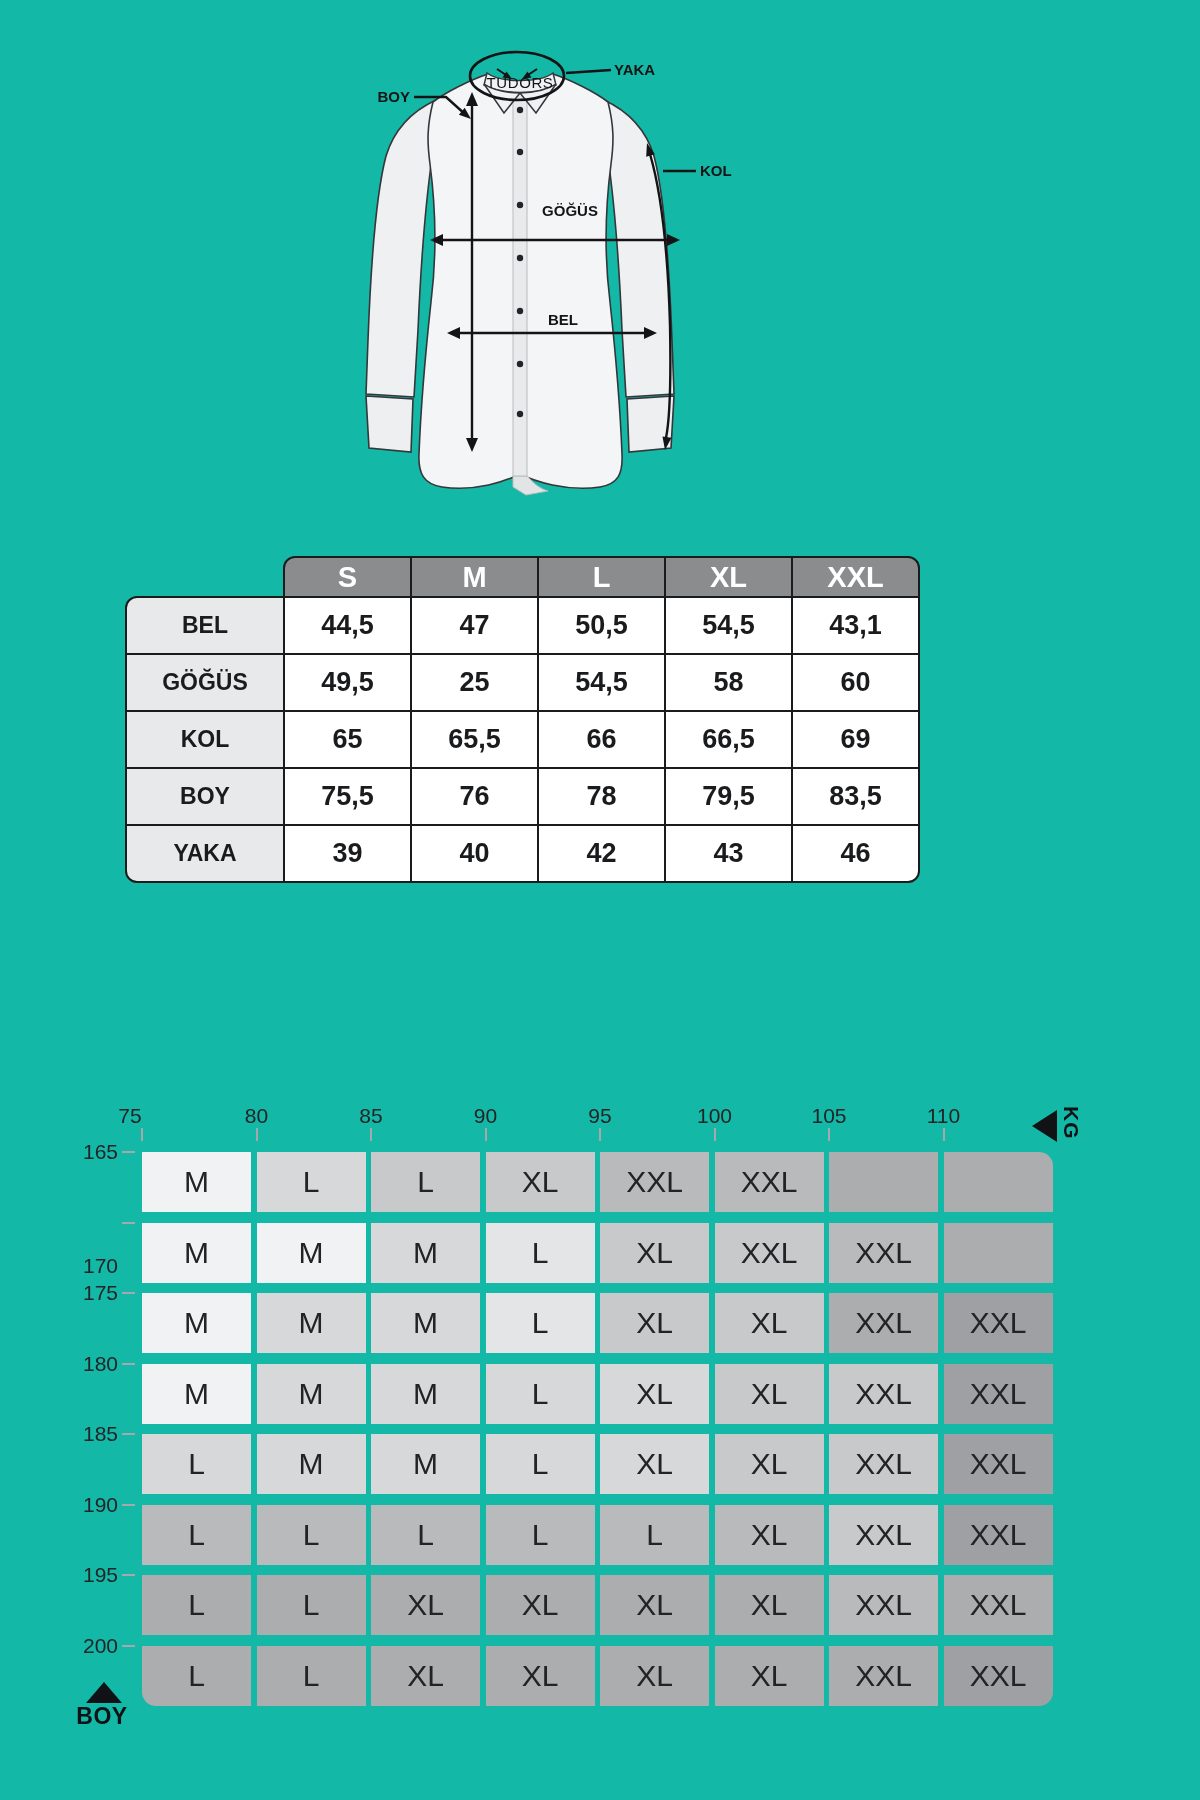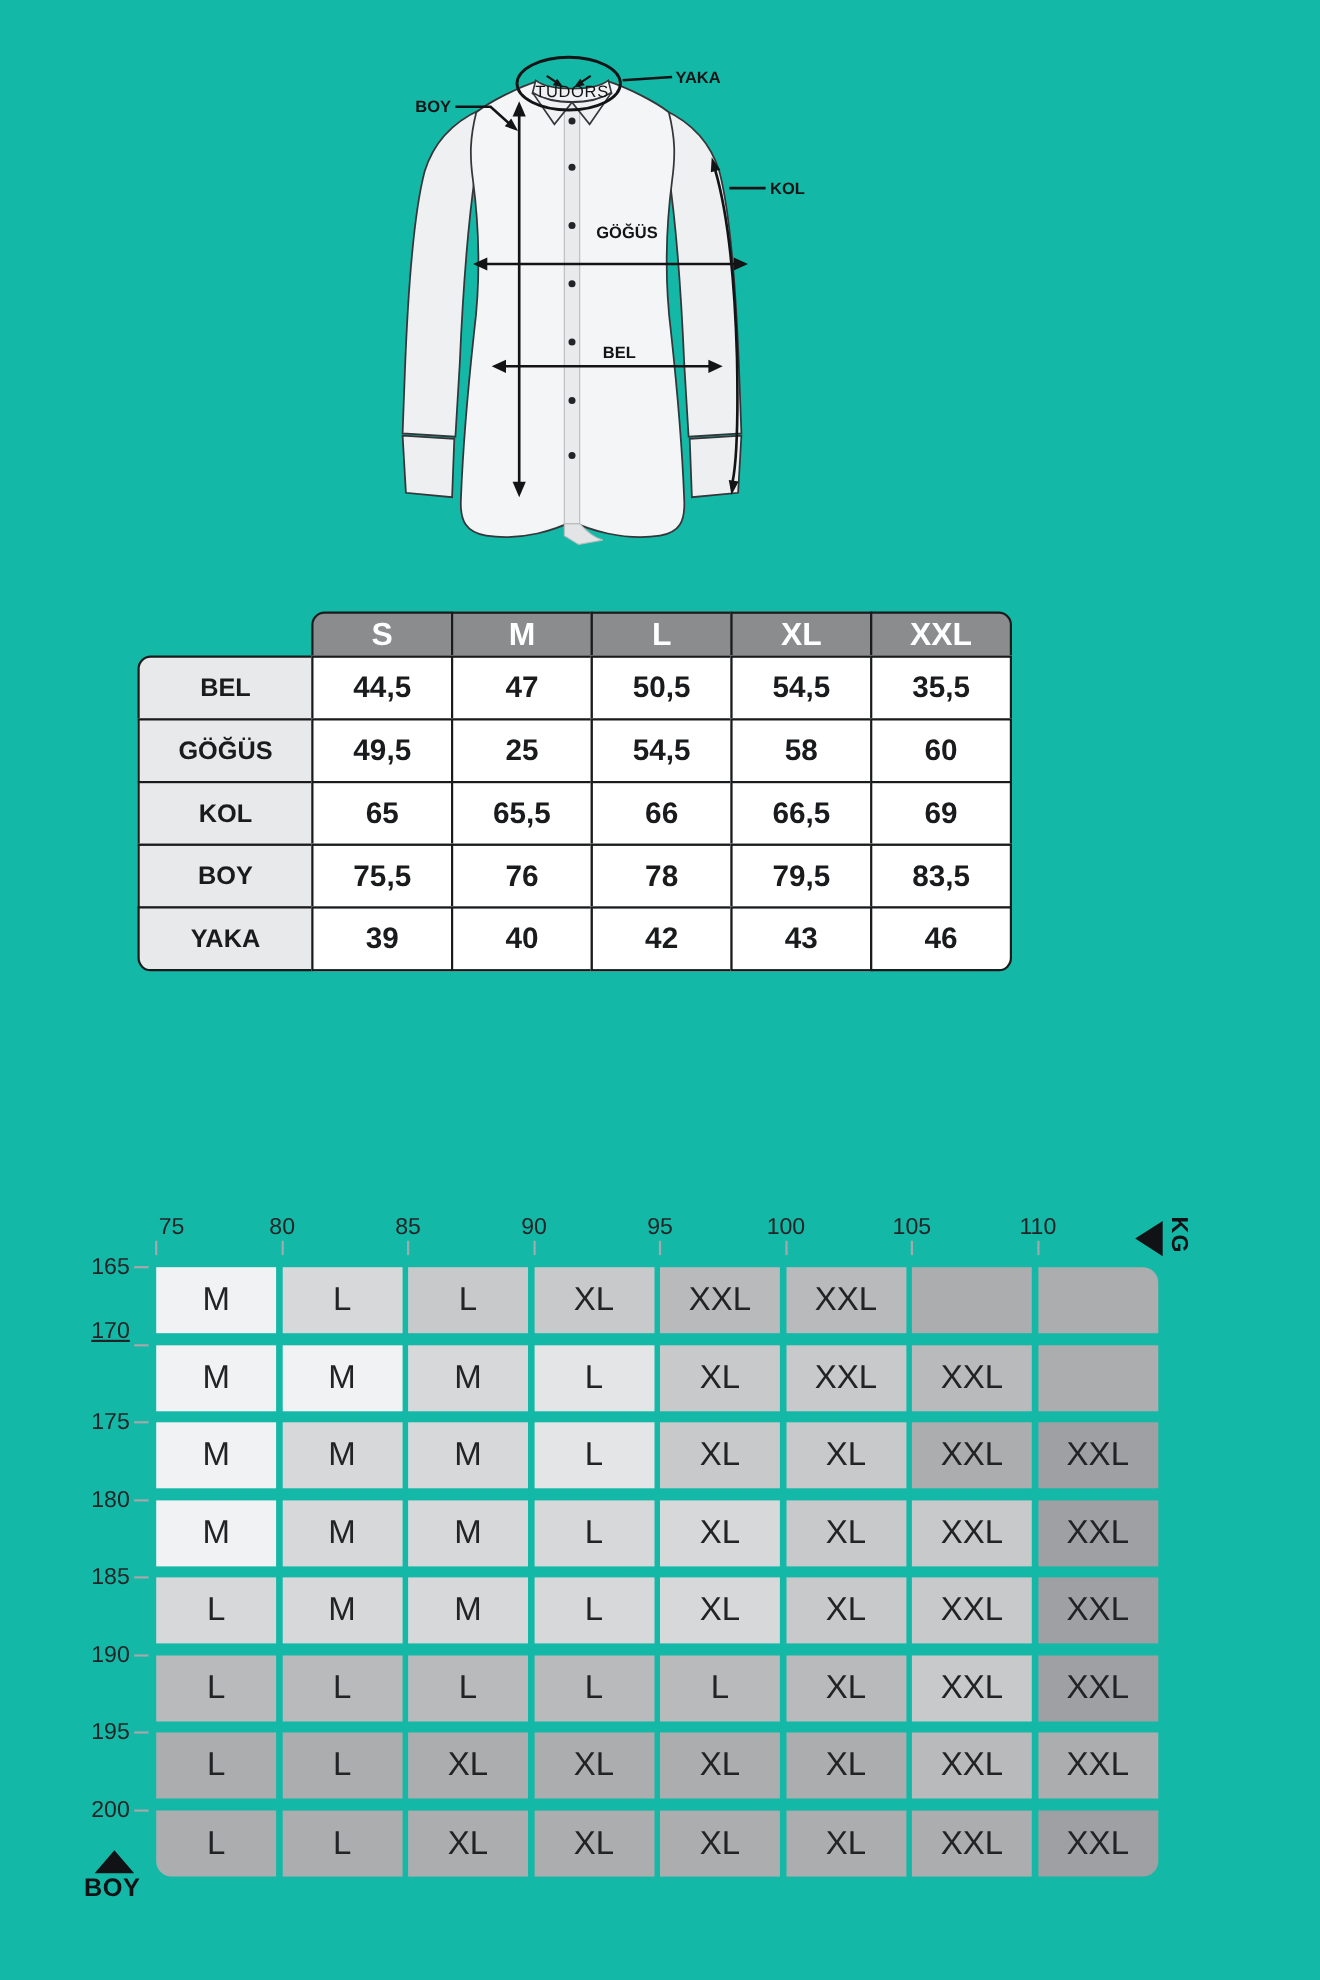--- a/index.html
+++ b/index.html
@@ -119,21 +119,21 @@
         <div class="mth">XL</div>
         <div class="mth rtr">XXL</div>
       </div>
     <div>
         <div class="mtr">
           <div class="mtl rtl">BEL</div>
           <div class="mtc">44,5</div>
           <div class="mtc">47</div>
           <div class="mtc">50,5</div>
           <div class="mtc">54,5</div>
-          <div class="mtc">35,5</div>
+          <div class="mtc">43,1</div>
         </div>
         <div class="mtr">
           <div class="mtl">GÖĞÜS</div>
           <div class="mtc">49,5</div>
           <div class="mtc">25</div>
           <div class="mtc">54,5</div>
           <div class="mtc">58</div>
           <div class="mtc">60</div>
         </div>
         <div class="mtr">
@@ -162,39 +162,39 @@
         </div>
       </div>
   </div>
 
 
   <div style="position:absolute;inset:0;">
     <span class="kg-tri"></span>
     <span class="kg-txt">KG</span>
     <div class="boy-tri"></div>
     <div class="boy-txt">BOY</div>
-  <div class="hw-w" style="left: 116px;">75</div>
+  <div class="hw-w" style="left: 90px;">75</div>
       <div class="hw-tick" style="left: 141px;"></div>
       <div class="hw-w" style="left: 216.5px;">80</div>
       <div class="hw-tick" style="left: 255.5px;"></div>
       <div class="hw-w" style="left: 331px;">85</div>
       <div class="hw-tick" style="left: 370px;"></div>
       <div class="hw-w" style="left: 445.5px;">90</div>
       <div class="hw-tick" style="left: 484.5px;"></div>
       <div class="hw-w" style="left: 560px;">95</div>
       <div class="hw-tick" style="left: 599px;"></div>
       <div class="hw-w" style="left: 674.5px;">100</div>
       <div class="hw-tick" style="left: 713.5px;"></div>
       <div class="hw-w" style="left: 789px;">105</div>
       <div class="hw-tick" style="left: 828px;"></div>
       <div class="hw-w" style="left: 903.5px;">110</div>
       <div class="hw-tick" style="left: 942.5px;"></div>
       <div class="hw-h" style="top: 1138px;">165</div>
       <div class="hw-dash" style="top: 1151px;"></div>
-      <div class="hw-h" style="top: 1196px; text-decoration: underline;">170</div>
+      <div class="hw-h" style="top: 1252px;">170</div>
       <div class="hw-dash" style="top: 1221.5px;"></div>
       <div class="hw-h" style="top: 1279px;">175</div>
       <div class="hw-dash" style="top: 1292px;"></div>
       <div class="hw-h" style="top: 1349.5px;">180</div>
       <div class="hw-dash" style="top: 1362.5px;"></div>
       <div class="hw-h" style="top: 1420px;">185</div>
       <div class="hw-dash" style="top: 1433px;"></div>
       <div class="hw-h" style="top: 1490.5px;">190</div>
       <div class="hw-dash" style="top: 1503.5px;"></div>
       <div class="hw-h" style="top: 1561px;">195</div>

